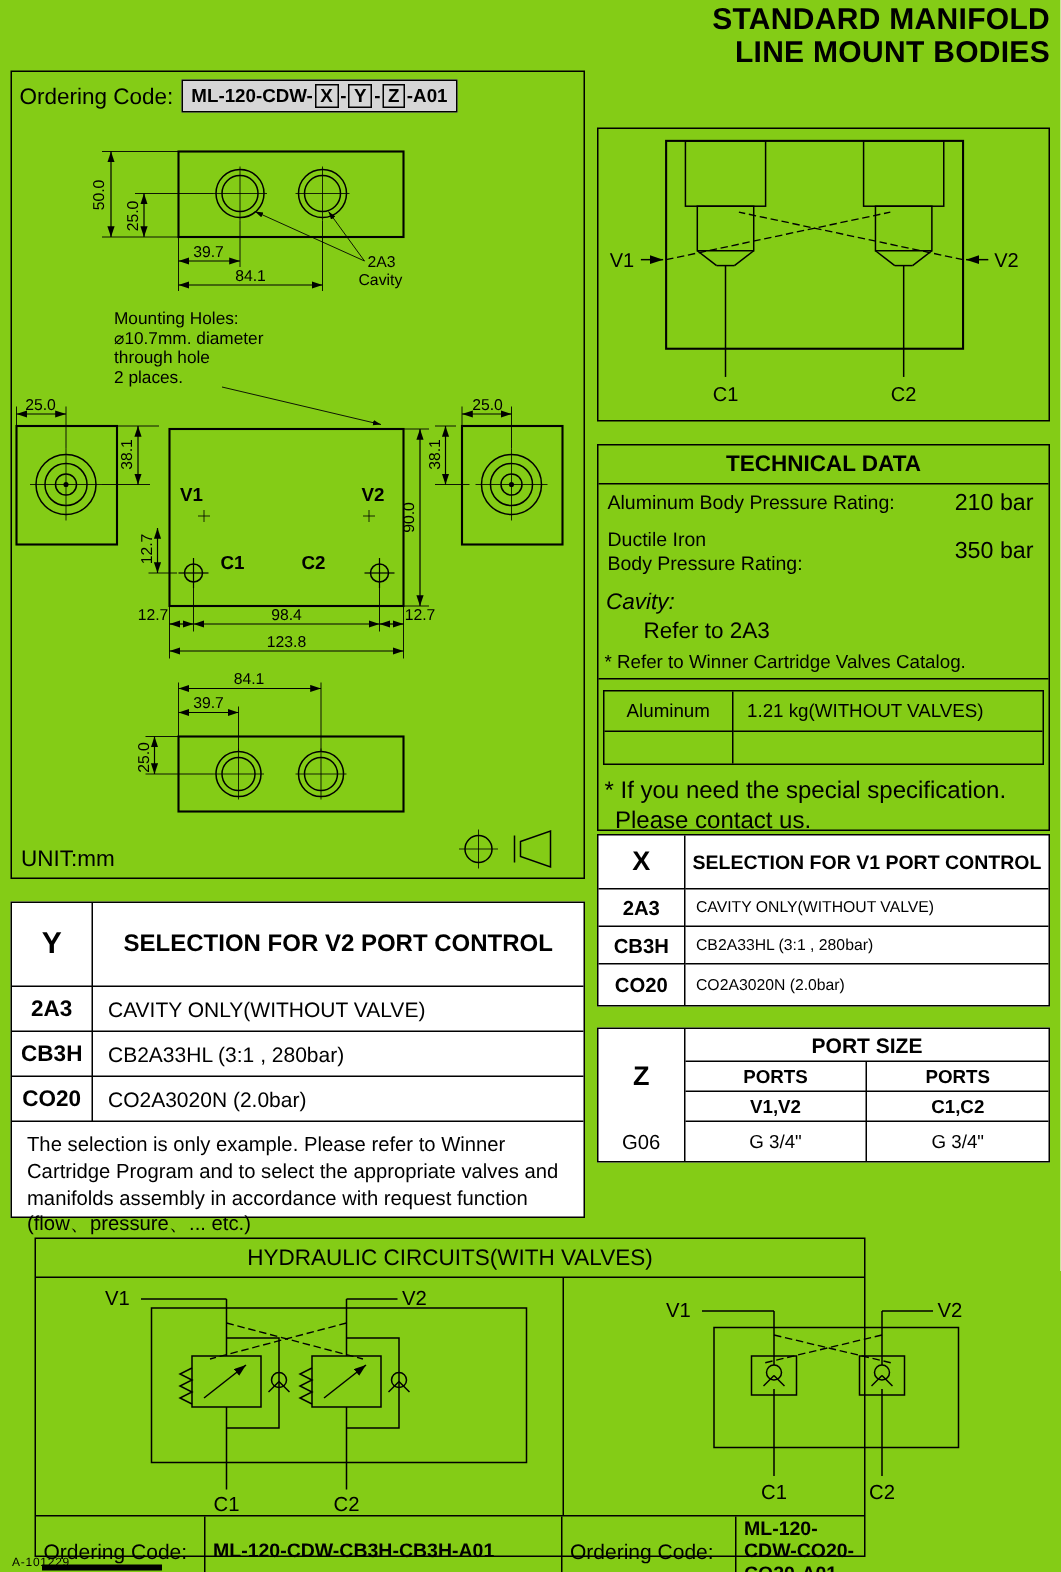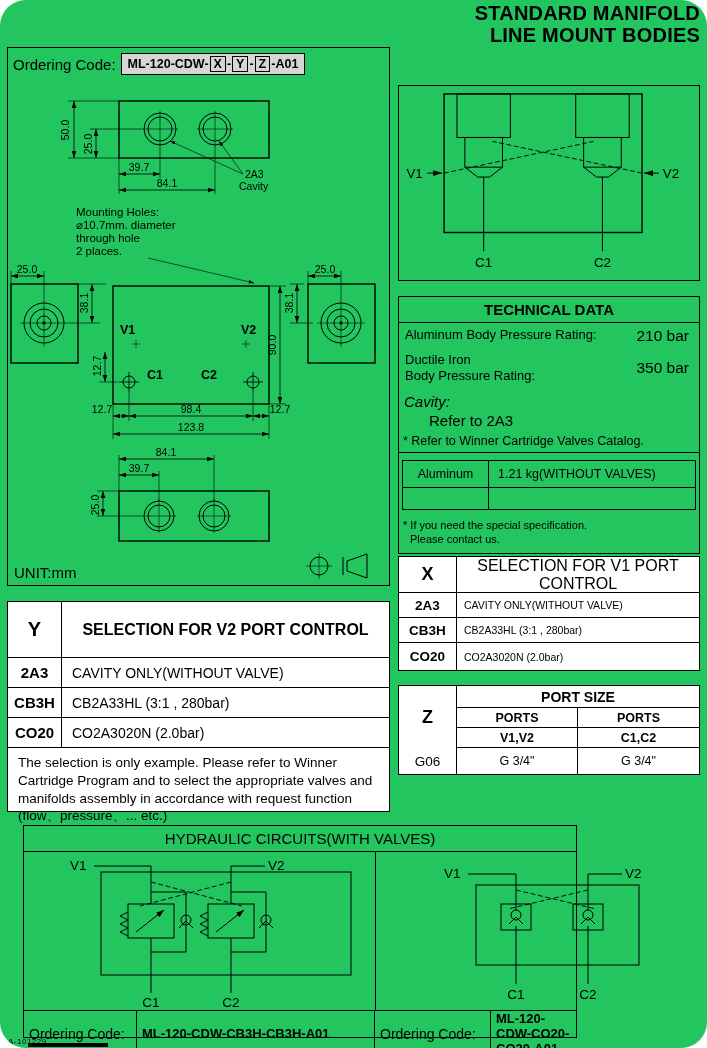--- a/index.html
+++ b/index.html
@@ -1,18 +1,18 @@
 <!DOCTYPE html>
 <html><head>
 <meta charset="utf-8">
 <style>
   * { margin:0; padding:0; box-sizing:border-box; }
   html,body { background:#fff; }
   body { font-family:"Liberation Sans","DejaVu Sans",sans-serif; color:#000; }
-  .page { position:relative; width:707px; height:1048px; background:#22c55e; overflow:hidden;border-radius:26px; }
+  .page { position:relative; width:707px; height:1048px; background:#84cc16; overflow:hidden; }
   .abs { position:absolute; }
 
   
   .title-block { top:3px; right:7px; text-align:right; font-size:20px; font-weight:700; line-height:1.08; letter-spacing:.2px; }
 
   
   .left-panel { left:7px; top:47px; width:383px; height:539px; border:1.5px solid #000; }
   .oc-bar { position:absolute; top:5px; left:5px; display:flex; align-items:center; gap:5px; }
   .oc-label { font-size:15px; }
   .oc-value { border:1.5px solid #000; background:#d6d6d6; padding:2px 6px; font-weight:bold; font-size:12.5px; display:flex; align-items:center; }
@@ -33,32 +33,32 @@
   .td-row.r2 { align-items:center; margin-top:3px; }
   .blk { display:block; line-height:1.25; }
   .td-cavity { font-size:15px; margin:8px 0 0 5px;font-style:italic; }
   .td-cavity-val { font-size:15px; margin:2px 0 0 30px; }
   .td-note-cat { font-size:12.5px; margin:5px 0 0 0; padding:0 0 4px 4px; border-bottom:1px solid #000; }
   .td-weight { margin:7px 3px 0 3px; border:1px solid #000; display:grid; grid-template-columns:86px 1fr; grid-template-rows:27px 21px; }
   .twc { display:flex; align-items:center; font-size:12.5px; }
   .twc.c1 { justify-content:center; border-right:1px solid #000; }
   .twc.c2 { padding-left:9px; }
   .twc.bb { border-bottom:1px solid #000; }
-  .td-note-sp { font-size:11px; margin:8px 0 0 4px; line-height:1.3; }
+  .td-note-sp { font-size:16px; margin:8px 0 0 4px; line-height:1.3; }
   .td-note-sp .ind { padding-left:7px; }
 
   .sel-table { display:grid; border:1.5px solid #000; background:#fff; }
   .cell { display:flex; align-items:center; }
   .br { border-right:1px solid #000; }
   .bb { border-bottom:1px solid #000; }
   .ctr { justify-content:center; text-align:center; }
 
   .x-box { left:398px; top:556px; width:302px; height:115px; grid-template-columns:58px 1fr; grid-template-rows:36px 25px 25px 1fr; }
   .x-key { font-size:18px; font-weight:bold; }
-  .x-title { font-size:16px; font-weight:normal; padding:0 4px; }
+  .x-title { font-size:13px; font-weight:bold; padding:0 4px; }
   .x-code { font-size:13.5px; font-weight:bold; }
   .x-desc { font-size:10.5px; padding-left:7px; }
 
   .z-box { left:398px; top:685px; width:302px; height:90px; grid-template-columns:58px 121px 1fr; grid-template-rows:22px 20px 20px 1fr; }
   .z-key { font-size:18px; font-weight:bold; grid-row:1/4; grid-column:1; }
   .z-title { font-size:14px; font-weight:bold; grid-column:2/4; }
   .z-h { font-size:12.5px; font-weight:bold; }
   .z-code { font-size:13.5px; font-weight:normal; }
   .z-val { font-size:12.5px; }
 

